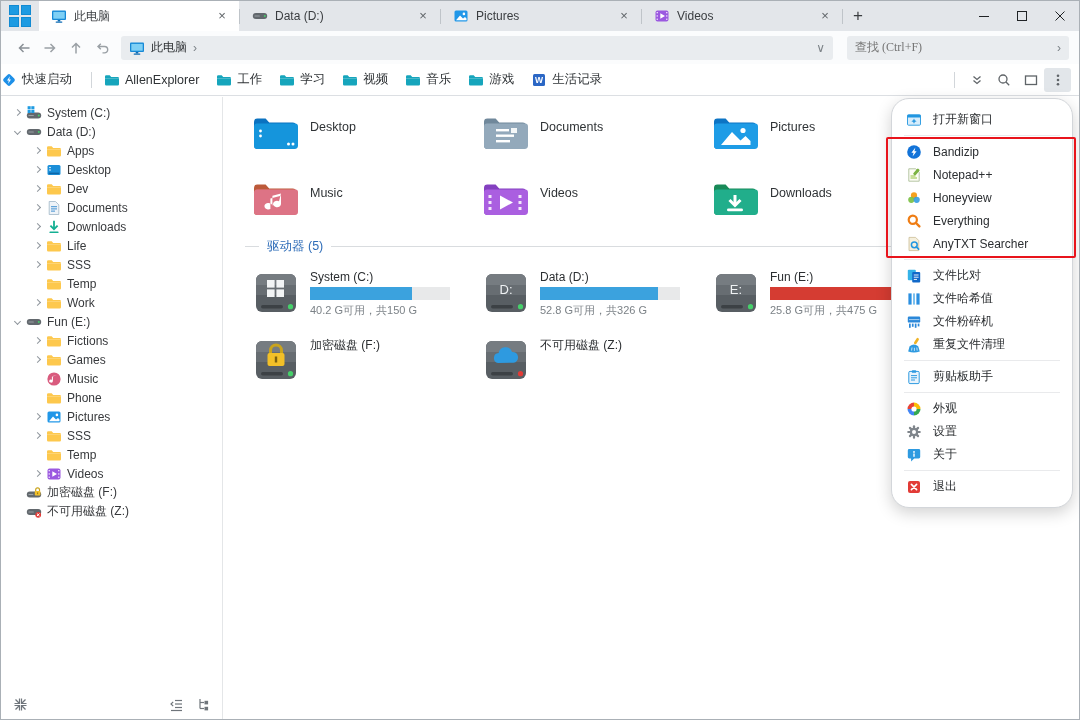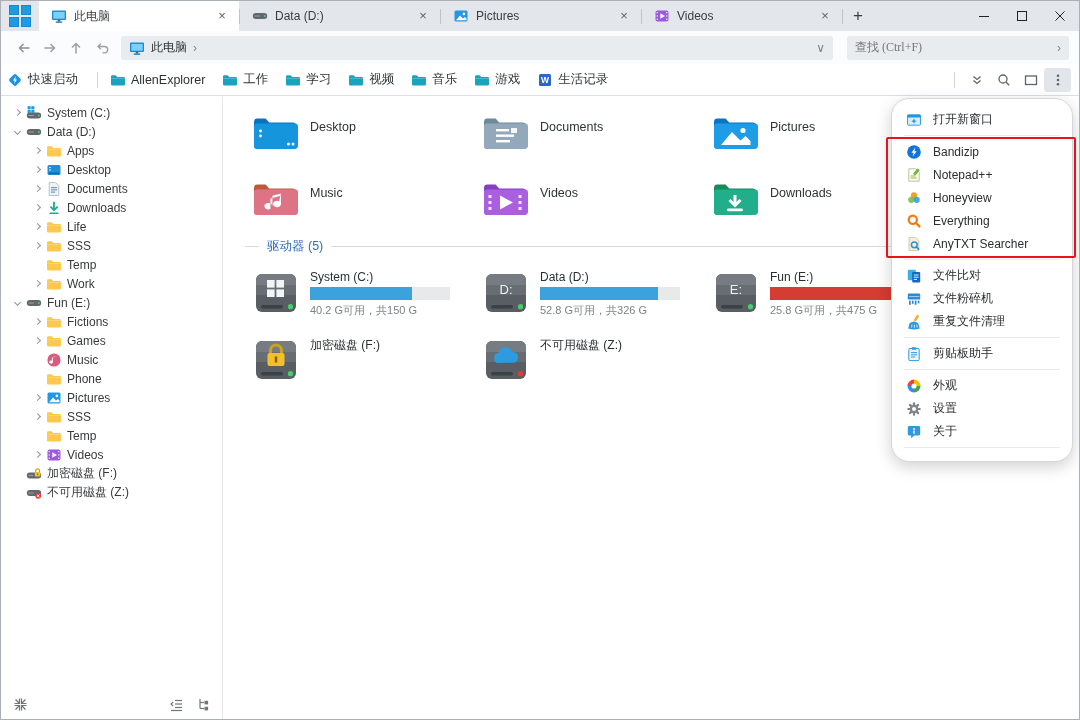--- a/index.html
+++ b/index.html
@@ -23,21 +23,21 @@
   
   .navrow { position:absolute; left:0; top:30px; width:100%; height:33px; background:#fbfcfd; display:flex; align-items:center; padding:0 10px; }
   .navbtn { width:26px; height:26px; display:flex; align-items:center; justify-content:center; }
   .crumbbar { flex:1; height:24px; background:#e9ecef; border-radius:3px; margin:0 6px 0 6px; display:flex; align-items:center; padding:0 8px; gap:6px; font-size:12px; color:#2b2e31; }
   .crumbbar .spacer { flex:1; }
   .searchbar { width:222px; height:24px; background:#e9ecef; border-radius:3px; display:flex; align-items:center; padding:0 8px; margin-left:8px; }
   .searchbar input { flex:1; border:none; outline:none; background:transparent; font-size:12px; color:#60666b; font-family:Liberation Serif, serif; }
   .chev-gray { color:#7d8388; font-size:12px; }
 
   
-  .bmrow { position:absolute; left:0; top:63px; width:100%; height:32px; background:#fff; border-bottom:1px solid #dcdfe3; display:flex; align-items:center; padding:0 8px 0 6px; font-size:12.5px; color:#2f3336; }
+  .bmrow { position:absolute; left:0; top:63px; width:100%; height:32px; background:#fff; border-bottom:1px solid #dcdfe3; display:flex; align-items:center; padding:0 8px 0 0; font-size:12.5px; color:#2f3336; }
   .bmitem { display:flex; align-items:center; gap:5px; margin-right:17px; white-space:nowrap; }
   .bmsep { width:1px; height:16px; background:#d2d6da; margin:0 12px 0 2px; }
   .bmtools { margin-left:auto; display:flex; align-items:center; }
   .toolbtn { width:27px; height:24px; display:flex; align-items:center; justify-content:center; border-radius:3px; }
   .toolbtn.on { background:#e2e6ea; }
   .toolsep { width:1px; height:16px; background:#d2d6da; margin:0 8px; }
 
   
   .sidebar { position:absolute; left:0; top:96px; width:222px; bottom:0; background:#fff; border-right:1px solid #e4e6e8; padding-top:6px; overflow:hidden; }
   .trow { height:19px; display:flex; align-items:center; font-size:12px; color:#37393c; cursor:default; }
@@ -375,20 +375,32 @@
             </svg>
           </span>
           <span>Desktop</span>
         </div>
         <div class="trow d1">
           <span class="chv chv-right">
             <span class="chvmark"></span>
           </span>
           <span class="ic">
             <svg width="16" height="16" viewBox="0 0 16 16">
+              <path d="M1 4.6 q0-1.3 1.3-1.3 h3.4 l1.5 1.6 h6.5 q1.3 0 1.3 1.3 v6 q0 1.3-1.3 1.3 H2.3 Q1 13.5 1 12.2 z" fill="#fdc84d"></path>
+              <path d="M1 6.2 h14 v0.8 H1 z" fill="#ffffff" opacity=".28"></path>
+            </svg>
+          </span>
+          <span>Dev</span>
+        </div>
+        <div class="trow d1">
+          <span class="chv chv-right">
+            <span class="chvmark"></span>
+          </span>
+          <span class="ic">
+            <svg width="16" height="16" viewBox="0 0 16 16">
               <path d="M3.2 1.5 h6.3 l3.3 3.3 V14.5 H3.2 z" fill="#eef3f8" stroke="#9fb6c8" stroke-width=".8"></path>
               <g fill="#3f8fd1">
                 <rect x="5" y="6.2" width="6" height="1"></rect>
                 <rect x="5" y="8.4" width="6" height="1"></rect>
                 <rect x="5" y="10.6" width="4" height="1"></rect>
               </g>
             </svg>
           </span>
           <span>Documents</span>
         </div>
@@ -898,20 +910,32 @@
                 <rect x="7.8" y="8.7" width="4.8" height="1"></rect>
                 <rect x="7.8" y="10.9" width="3.2" height="1"></rect>
               </g>
             </svg>
           </span>
           <span>文件比对</span>
         </div>
         <div class="mitem">
           <span class="mic">
             <svg width="16" height="16" viewBox="0 0 16 16">
+              <g fill="#2b8fe0">
+                <rect x="2.4" y="2.4" width="3.2" height="11.2"></rect>
+                <rect x="10.4" y="2.4" width="3.2" height="11.2"></rect>
+              </g>
+              <rect x="7" y="2.4" width="2" height="11.2" fill="#7cc0ee"></rect>
+            </svg>
+          </span>
+          <span>文件哈希值</span>
+        </div>
+        <div class="mitem">
+          <span class="mic">
+            <svg width="16" height="16" viewBox="0 0 16 16">
               <rect x="1.8" y="2.6" width="12.4" height="6" rx="1.2" fill="#2b88d9"></rect>
               <rect x="3" y="5" width="10.4" height="1.1" fill="#fff" opacity=".55"></rect>
               <g fill="#2b88d9">
                 <rect x="3" y="9.6" width="1.7" height="4.2"></rect>
                 <rect x="5.9" y="9.6" width="1.7" height="3.2"></rect>
                 <rect x="8.8" y="9.6" width="1.7" height="4.2"></rect>
                 <rect x="11.7" y="9.6" width="1.7" height="2.8"></rect>
               </g>
             </svg>
           </span>
@@ -983,15 +1007,26 @@
             <svg width="16" height="16" viewBox="0 0 16 16">
               <path d="M1.8 3.4 q0-1.4 1.4-1.4 h9.6 q1.4 0 1.4 1.4 v6.6 q0 1.4-1.4 1.4 H8.2 l-3.1 3 v-3 H3.2 q-1.4 0-1.4-1.4 z" fill="#2e9ae0"></path>
               <circle cx="8" cy="4.9" r=".95" fill="#fff"></circle>
               <rect x="7.3" y="6.3" width="1.4" height="3.6" rx=".7" fill="#fff"></rect>
             </svg>
           </span>
           <span>关于</span>
         </div>
       </div>
       <div class="mdiv"></div>
+      <div class="mgroup">
+        <div class="mitem">
+          <span class="mic">
+            <svg width="16" height="16" viewBox="0 0 16 16">
+              <rect x="2" y="2" width="12" height="12" rx="2" fill="#e23b36"></rect>
+              <path d="M5.4 5.4 L10.6 10.6 M10.6 5.4 L5.4 10.6" stroke="#fff" stroke-width="1.6" stroke-linecap="round"></path>
+            </svg>
+          </span>
+          <span>退出</span>
+        </div>
+      </div>
     </div>
 
 </div>
 
 </body></html>

